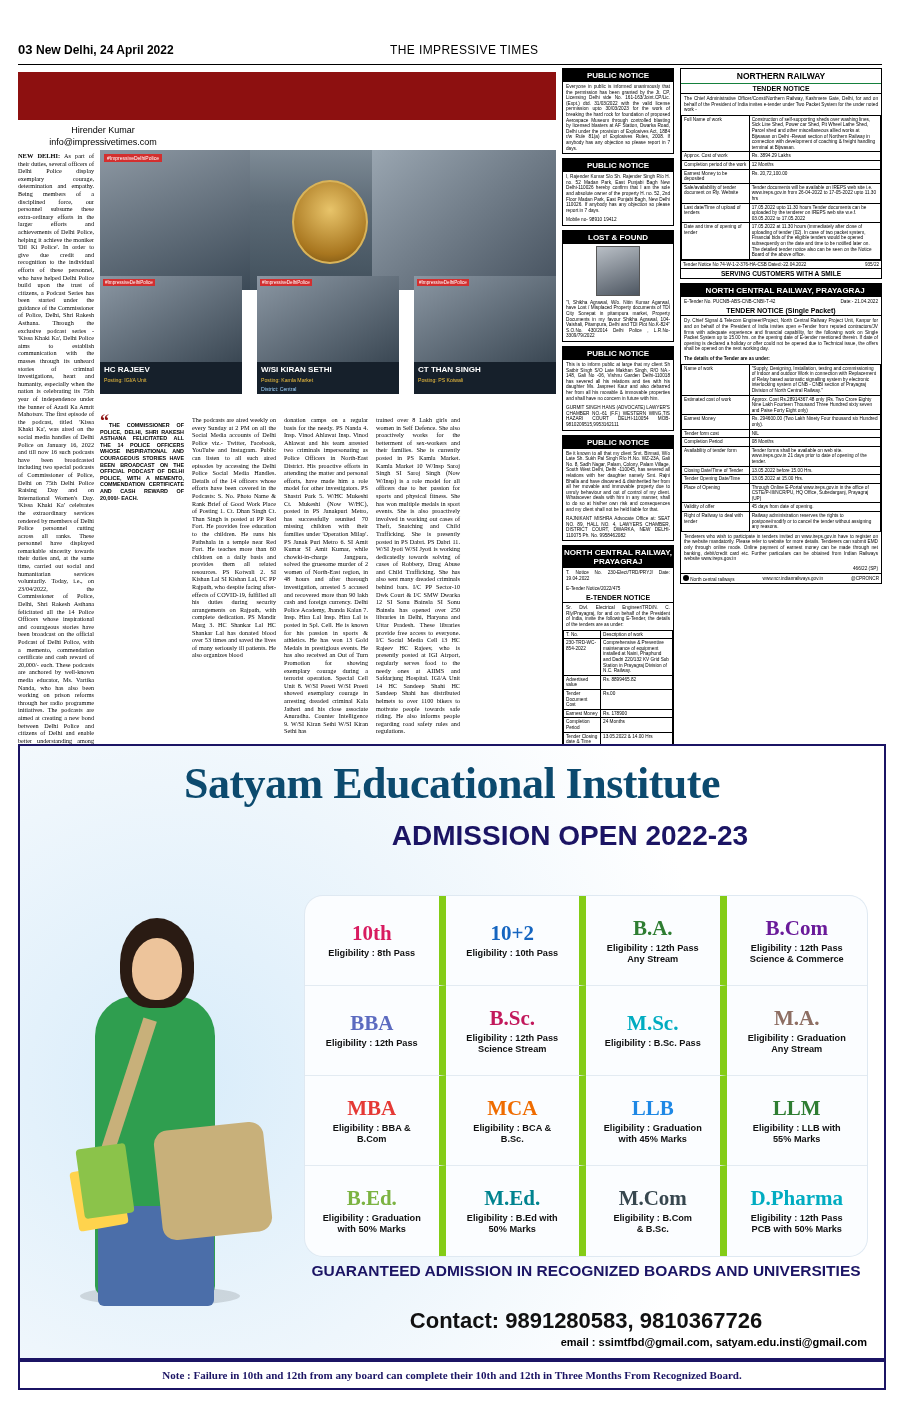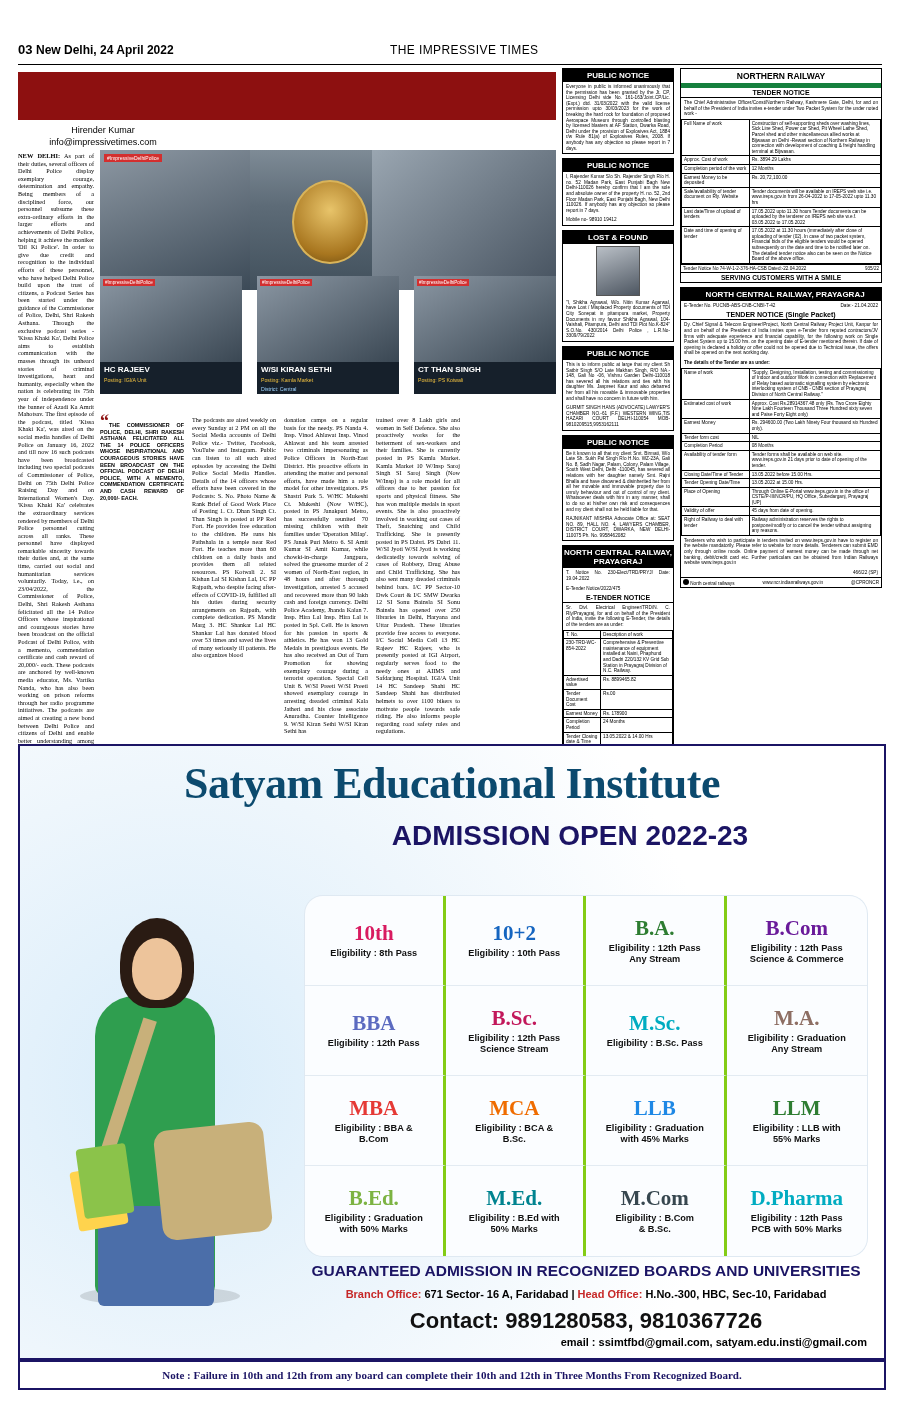--- a/index.html
+++ b/index.html
@@ -49,21 +49,21 @@
 
   
   .col-n1{position:absolute;left:562px;top:68px;width:112px;}
   .col-n2{position:absolute;left:680px;top:68px;width:202px;}
 
   .nbox{border:1px solid #000;margin-bottom:4px;background:#fff;}
   .nbox-hd{background:#000;color:#fff;text-align:center;font-size:8px;font-weight:bold;padding:2px 0;font-family:"Liberation Sans",sans-serif;}
   .nbox-bd{font-size:4.7px;line-height:5.6px;padding:2px 3px;text-align:justify;font-family:"Liberation Sans",sans-serif;}
 
   .railbox{border:1px solid #000;background:#fff;}
-  .rail-hd{border-bottom:5px solid #15803d;text-align:center;font-size:8.5px;font-weight:bold;padding:2px 0;font-family:"Liberation Sans",sans-serif;}
+  .rail-hd{border-bottom:1px solid #15803d;text-align:center;font-size:8.5px;font-weight:bold;padding:2px 0;font-family:"Liberation Sans",sans-serif;}
   .rail-sub{text-align:center;font-size:7px;font-weight:bold;padding:1px 0;border-bottom:1px solid #000;font-family:"Liberation Sans",sans-serif;}
   table.rt{border-collapse:collapse;width:100%;font-size:4.7px;font-family:"Liberation Sans",sans-serif;}
   table.rt td{border:1px solid #000;padding:1px 2px;vertical-align:top;line-height:5.6px;}
   .rt-l{width:34%;}
   .foot-row{display:flex;align-items:center;gap:3px;border-top:1px solid #000;padding:1px 2px;font-size:4.6px;font-family:"Liberation Sans",sans-serif;}
   .serving{text-align:center;font-size:6.6px;font-weight:bold;border-top:1px solid #000;padding:1px 0;font-family:"Liberation Sans",sans-serif;}
   .ncr-hd{background:#000;color:#fff;text-align:center;font-size:8px;font-weight:bold;padding:2px 0;font-family:"Liberation Sans",sans-serif;}
   .dot{display:inline-block;width:6px;height:6px;border-radius:50%;background:#000;}
 
   
@@ -83,21 +83,21 @@
   .g-jeans{position:absolute;left:58px;top:330px;width:116px;height:100px;background:#4b6ea9;border-radius:6px;}
   .g-bag{position:absolute;left:118px;top:250px;width:110px;height:110px;background:#c8b07a;border-radius:14px;transform:rotate(-6deg);}
   .g-strap{position:absolute;left:80px;top:140px;width:14px;height:150px;background:#c8b07a;transform:rotate(18deg);}
   .g-books{position:absolute;left:40px;top:270px;width:50px;height:70px;background:#8bc34a;border-radius:4px;transform:rotate(-8deg);}
   .g-books2{position:absolute;left:34px;top:292px;width:50px;height:60px;background:#ffd34d;border-radius:4px;transform:rotate(-10deg);}
   .g-shadow{position:absolute;left:40px;top:410px;width:160px;height:20px;background:rgba(0,0,0,.12);border-radius:50%;}
 
   .courses{position:absolute;left:285px;top:150px;width:562px;height:360px;background:#fbfdff;border-radius:18px;
            box-shadow:0 0 0 1px #dfe9f2;display:grid;grid-template-columns:repeat(4,1fr);grid-template-rows:repeat(4,1fr);}
   .c-cell{position:relative;display:flex;flex-direction:column;align-items:center;justify-content:center;text-align:center;padding:2px;}
-  .c-cell:not(:nth-child(4n)){border-right:3px solid #84cc16;}
+  .c-cell:not(:nth-child(4n)){border-right:7px solid #84cc16;}
   .c-cell:nth-child(-n+12){border-bottom:1px solid #e3ebf2;}
   .c-name{font-size:21px;font-weight:bold;font-family:"Liberation Serif",serif;line-height:23px;}
   .c-elig{font-size:9.2px;font-weight:bold;font-family:"Liberation Sans",sans-serif;margin-top:3px;line-height:11px;color:#111;}
 
   .ad-guarantee{position:absolute;left:285px;top:516px;width:562px;text-align:center;font-size:15.5px;font-weight:bold;
                 color:#1b1464;font-family:"Liberation Sans",sans-serif;}
   .ad-offices{position:absolute;left:285px;top:542px;width:562px;text-align:center;font-size:11px;font-weight:bold;font-family:"Liberation Sans",sans-serif;}
   .ad-offices .lbl{color:#c62828;}
   .ad-contact{position:absolute;left:285px;top:562px;width:562px;text-align:center;font-size:22px;font-weight:bold;
               color:#111;font-family:"Liberation Sans",sans-serif;}
@@ -460,27 +460,20 @@
           <div class="c-name" style="color: rgb(55, 71, 79);">M.Com</div>
           <div class="c-elig">Eligibility : B.Com<br>&amp; B.Sc.</div>
         </div>
         <div class="c-cell">
           <div class="c-name" style="color: rgb(0, 172, 193);">D.Pharma</div>
           <div class="c-elig">Eligibility : 12th Pass<br>PCB with 50% Marks</div>
         </div>
       </div>
 
     <div class="ad-guarantee">GUARANTEED ADMISSION IN RECOGNIZED BOARDS AND UNIVERSITIES</div>
-    <div class="ad-offices">
-      <span class="lbl">Branch Office:</span>
-      <span>671 Sector- 16 A, Faridabad</span>
-      <span> | </span>
-      <span class="lbl">Head Office:</span>
-      <span>H.No.-300, HBC, Sec-10, Faridabad</span>
-    </div>
     <div class="ad-contact">Contact: 9891280583, 9810367726</div>
     <div class="ad-email">email : ssimtfbd@gmail.com, satyam.edu.insti@gmail.com</div>
   </div>
 
   <div class="note-bar">
     <span>Note :  Failure in 10th and 12th from any board can complete their 10th and 12th in Three Months From Recognized Board.</span>
   </div>
 </div>
 
 </body></html>

